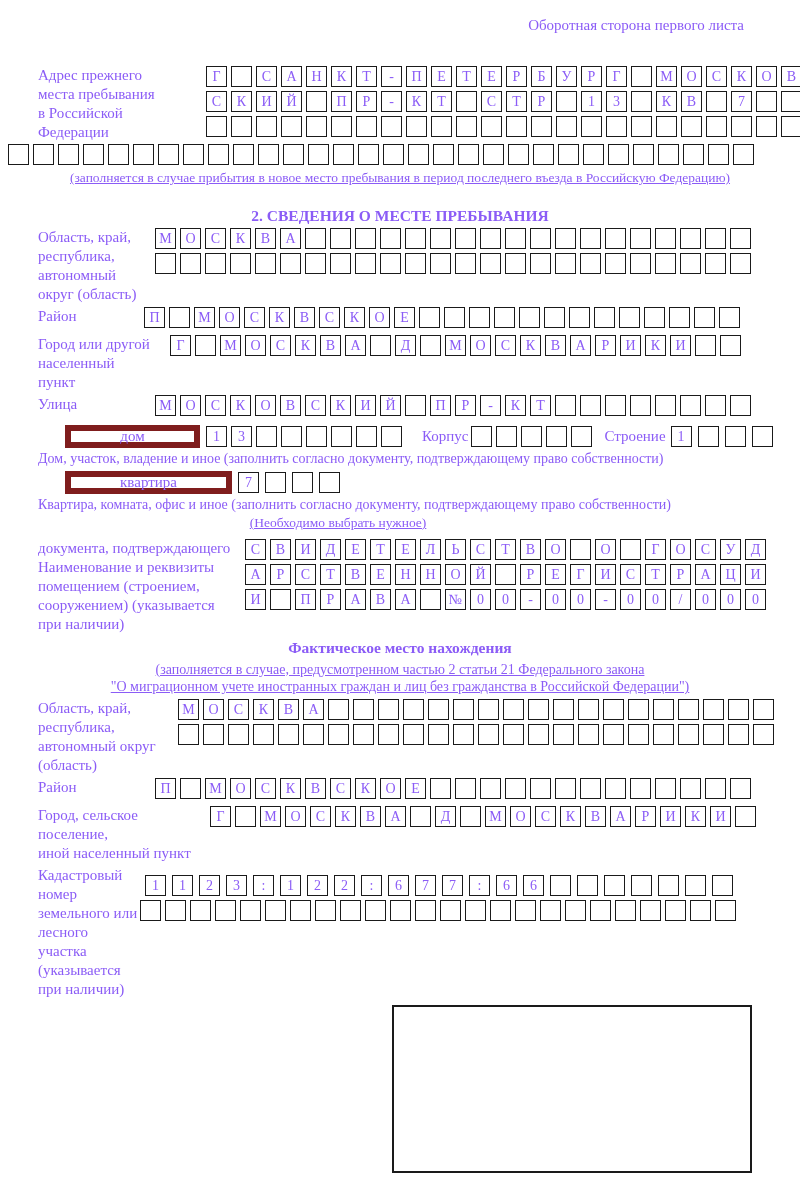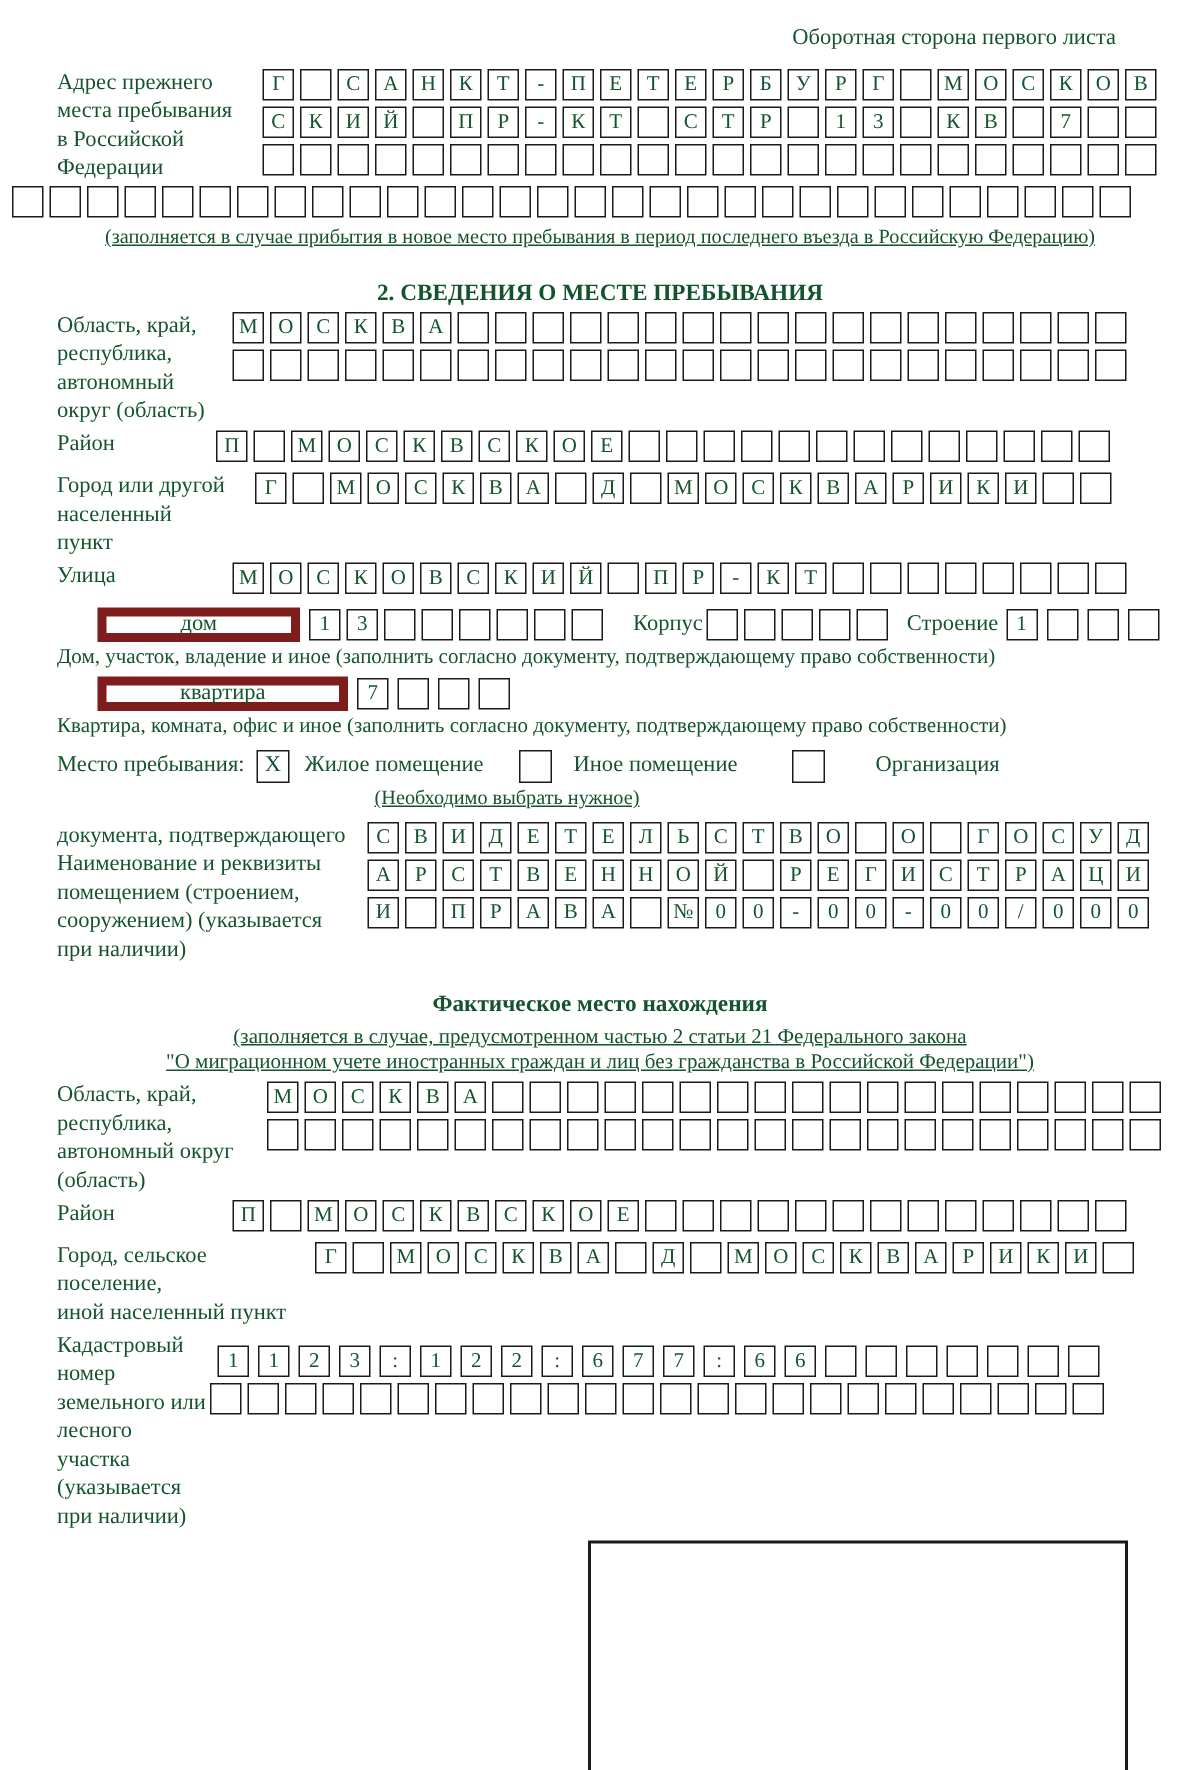--- a/index.html
+++ b/index.html
@@ -1,19 +1,19 @@
 <!DOCTYPE html>
 <html><head>
 <meta charset="utf-8">
 <style>
   html,body { margin:0; padding:0; background:#fff; }
   .page {
     position:relative; width:800px; height:1180px; overflow:hidden;
     box-sizing:border-box; padding:8px 8px 0 8px;
-    background:#fff; color:#14532d;
+    background:#fff; color:#8b5cf6;
     font-family:"Liberation Serif","DejaVu Serif",serif;
     font-size:15px;
   }
   .hdr-right { text-align:right; padding-right:48px; margin-top:8px; line-height:18px; font-size:15px; }
 
   
   .cells { display:flex; margin-bottom:4px; flex:none; }
   .cell {
     box-sizing:border-box; flex:none;
     width:21px; height:21px; margin-right:4px;
@@ -52,21 +52,21 @@
   .stamp-wrap { margin-left:380px; width:368px; margin-top:6px; }
   .stamp-box { box-sizing:border-box; width:360px; height:168px; border:2px solid #1a1a1a; margin-left:4px; }
 </style>
 </head>
 <body>
 
 <div class="page">
 
   <div class="hdr-right">Оборотная сторона первого листа</div>
 
-  <div class="field" style="margin-top:12px;">
+  <div class="field" style="margin-top:32px;gap:31px;">
     <div class="flabel w167">
       <div>Адрес прежнего</div>
       <div>места пребывания</div>
       <div>в Российской</div>
       <div>Федерации</div>
     </div>
     <div class="frows">
       <div class="cells">
           <span class="cell">Г</span>
           <span class="cell"></span>
@@ -378,29 +378,20 @@
     <div class="wide-box" style="width:167px;">квартира</div>
     <div class="cells gapped" style="margin:0 0 0 6px;">
         <span class="cell">7</span>
         <span class="cell"></span>
         <span class="cell"></span>
         <span class="cell"></span>
       </div>
   </div>
   <div class="caption">Квартира, комната, офис и иное (заполнить согласно документу, подтверждающему право собственности)</div>
 
-  <div class="inline-row" style="margin-left:30px; margin-top:6px;">
-    <div class="inline-lbl">Место пребывания:</div>
-    <div class="chk" style="margin-left:8px;">X</div>
-    <div class="inline-lbl" style="margin-left:10px;">Жилое помещение</div>
-    <div class="chk" style="margin-left:24px;"></div>
-    <div class="inline-lbl" style="margin-left:14px;">Иное помещение</div>
-    <div class="chk" style="margin-left:36px;"></div>
-    <div class="inline-lbl" style="margin-left:34px;">Организация</div>
-  </div>
   <div class="note-center" style="width:300px; margin-left:180px; margin-top:1px;">(Необходимо выбрать нужное)</div>
 
   <div class="field" style="margin-top:8px;">
     <div class="flabel w237">
       <div>документа, подтверждающего</div>
       <div>Наименование и реквизиты</div>
       <div>помещением (строением,</div>
       <div>сооружением) (указывается</div>
       <div>при наличии)</div>
     </div>
@@ -470,21 +461,21 @@
           <span class="cell">0</span>
           <span class="cell">0</span>
           <span class="cell">/</span>
           <span class="cell">0</span>
           <span class="cell">0</span>
           <span class="cell">0</span>
         </div>
     </div>
   </div>
 
-  <div class="sec-title" style="margin-top:17px;">Фактическое место нахождения</div>
+  <div class="sec-title" style="margin-top:4px;">Фактическое место нахождения</div>
   <div class="note-center" style="margin-top:4px; font-size:14px;">(заполняется в случае, предусмотренном частью 2 статьи 21 Федерального закона</div>
   <div class="note-center" style="font-size:14px;">"О миграционном учете иностранных граждан и лиц без гражданства в Российской Федерации")</div>
 
   <div class="field" style="margin-top:4px;">
     <div class="flabel w170">
       <div>Область, край,</div>
       <div>республика,</div>
       <div>автономный округ</div>
       <div>(область)</div>
     </div>

